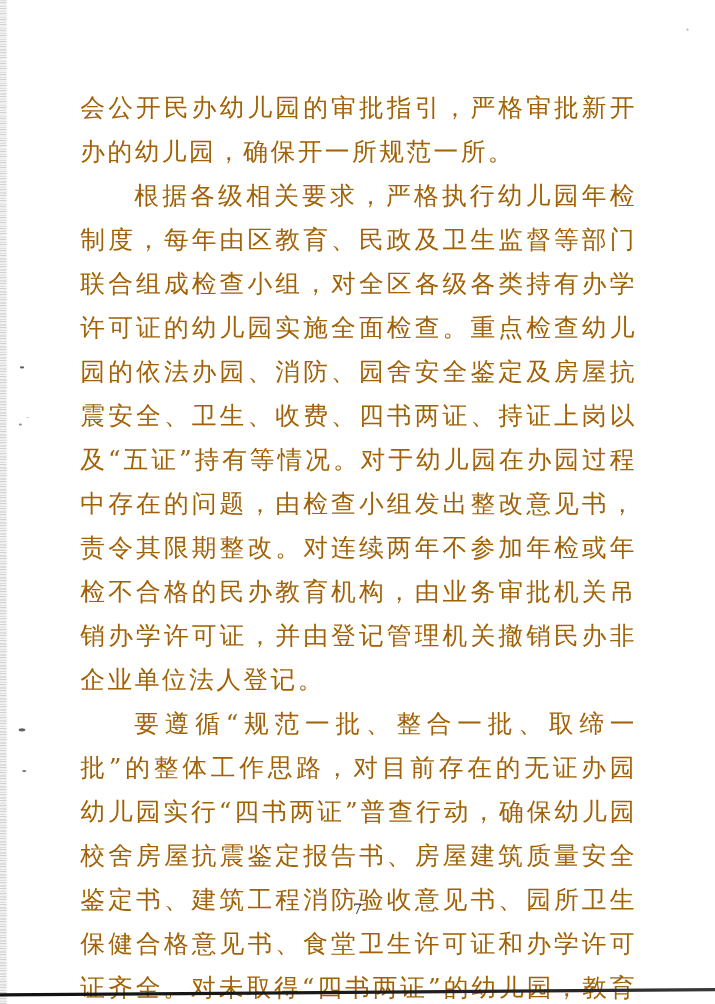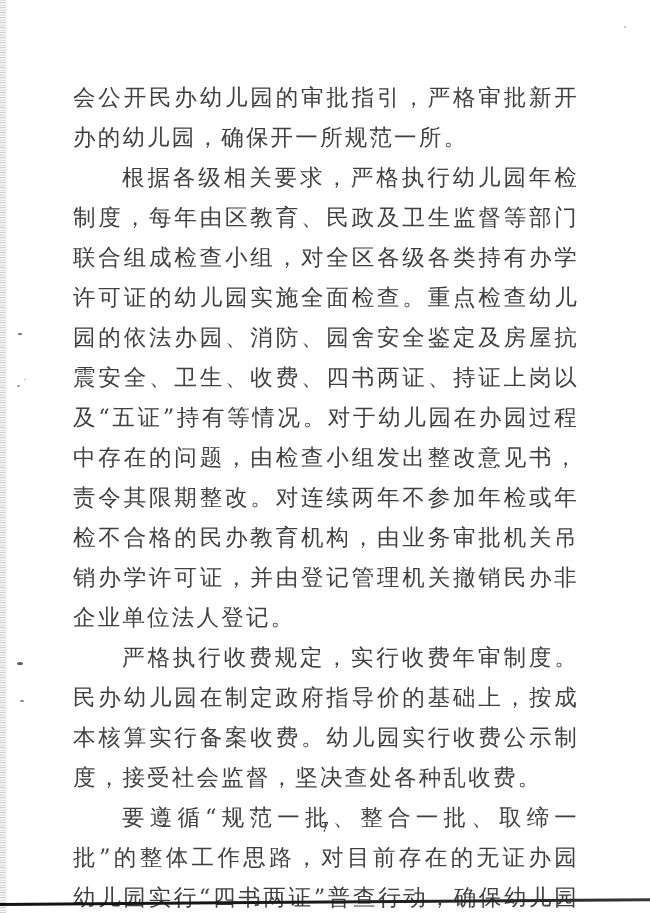--- a/index.html
+++ b/index.html
@@ -69,21 +69,21 @@
   }
 
   .para {
     margin: 0;
     font-size: 22.5px;
     line-height: 40px;
     letter-spacing: 2.2px;
     text-align: justify;
     text-align-last: left;
     text-justify: inter-character;
-    color: #404040;
+    color: #a16207;
     word-break: break-all;
     text-rendering: geometricPrecision;
   }
   .para.indent { text-indent: 49px; }
   .para.heading {
     font-weight: bold;
     text-indent: 49px;
     letter-spacing: 2.6px;
   }
 
@@ -111,21 +111,20 @@
   <div class="speck s3"></div>
   <div class="speck s4"></div>
   <div class="speck s5"></div>
   <div class="speck s6"></div>
 
   <div id="doc-body">
     <p class="para">会公开民办幼儿园的审批指引，严格审批新开办的幼儿园，确保开一所规范一所。</p>
 
     <p class="para indent">根据各级相关要求，严格执行幼儿园年检制度，每年由区教育、民政及卫生监督等部门联合组成检查小组，对全区各级各类持有办学许可证的幼儿园实施全面检查。重点检查幼儿园的依法办园、消防、园舍安全鉴定及房屋抗震安全、卫生、收费、四书两证、持证上岗以及“五证”持有等情况。对于幼儿园在办园过程中存在的问题，由检查小组发出整改意见书，责令其限期整改。对连续两年不参加年检或年检不合格的民办教育机构，由业务审批机关吊销办学许可证，并由登记管理机关撤销民办非企业单位法人登记。</p>
 
-    <p class="para indent">严格执行收费规定，实行收费年审制度。民办幼儿园在制定政府指导价的基础上，按成本核算实行备案收费。幼儿园实行收费公示制度，接受社会监督，坚决查处各种乱收费。</p>
 
 
     <p class="para indent">要遵循“规范一批、整合一批、取缔一批”的整体工作思路，对目前存在的无证办园幼儿园实行“四书两证”普查行动，确保幼儿园校舍房屋抗震鉴定报告书、房屋建筑质量安全鉴定书、建筑工程消防验收意见书、园所卫生保健合格意见书、食堂卫生许可证和办学许可证齐全。对未取得“四书两证”的幼儿园，教育行政部门要及时下达整改通知书，要求限期整改并取得“四书两证”。整改期间，要保证幼儿正常接受学前教育。到期未取得“四书两证”的幼儿园，教育行政部门应及时向同级政府报告，由政</p>
   </div>
 
   <div class="page-number">7</div>
 
   <div class="scan-bottom-rule"></div>
 </div>
 

